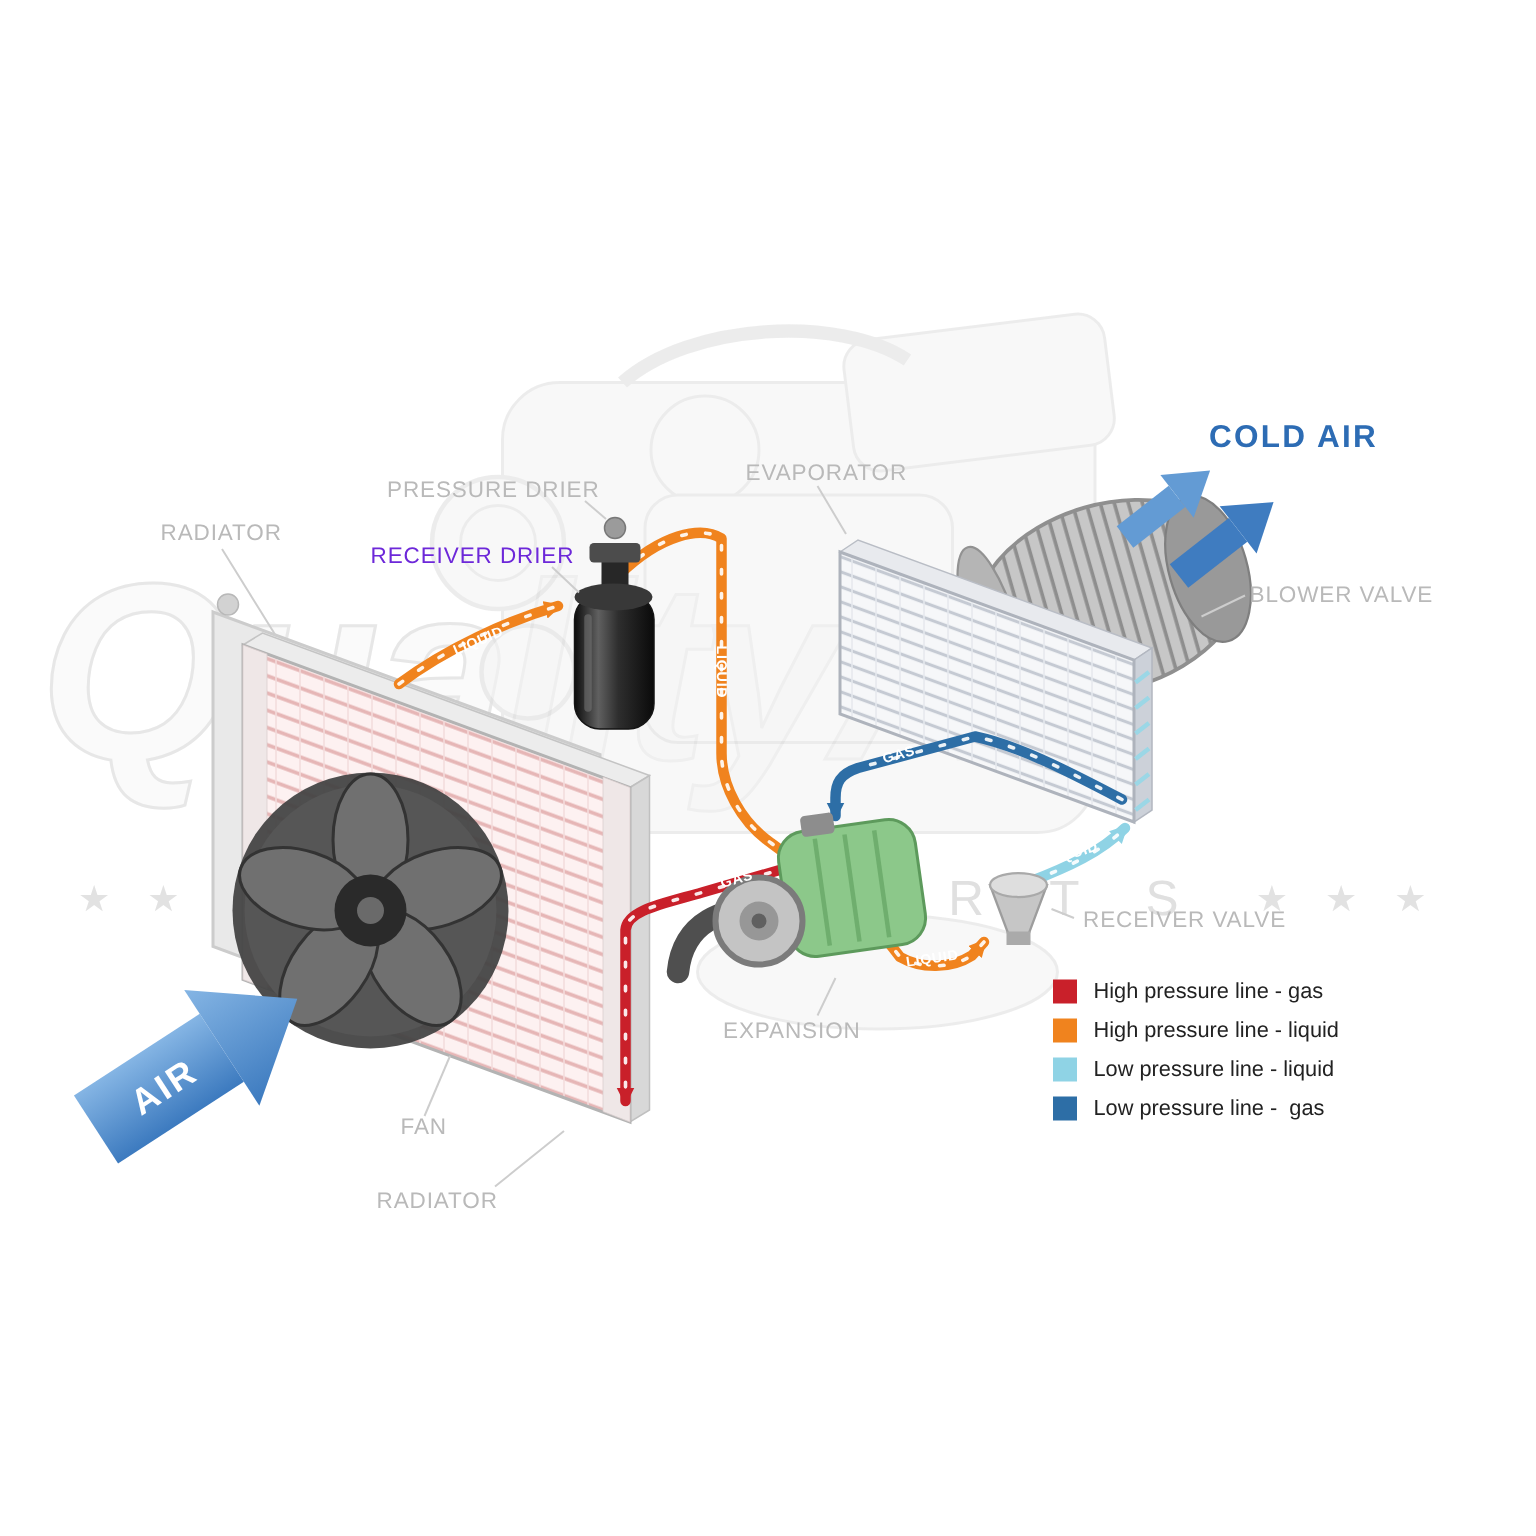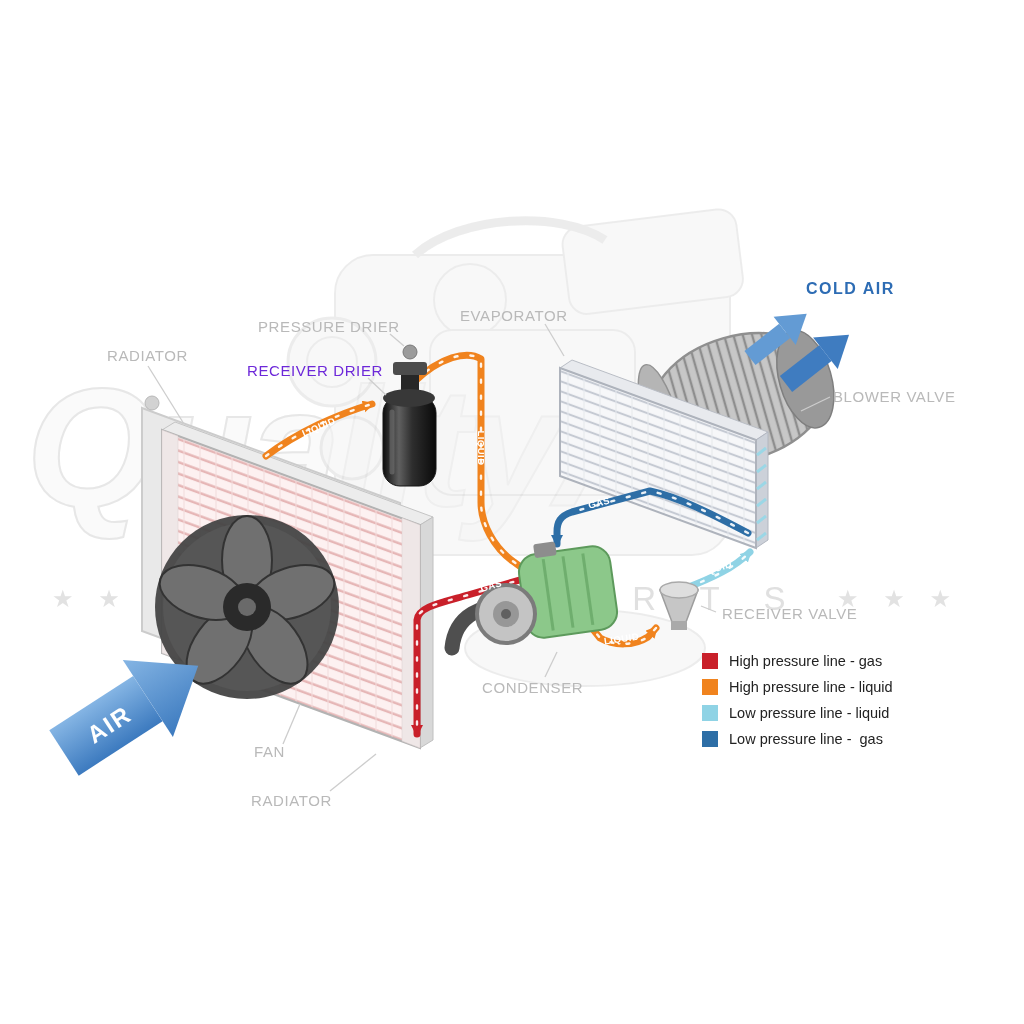--- a/index.html
+++ b/index.html
@@ -17,21 +17,21 @@
   
   svg.diagram{position:absolute;left:0;top:0;z-index:2}
   .pipe{fill:none;stroke-width:7;stroke-linejoin:round;stroke-linecap:round}
   .chev{fill:none;stroke:#fff;stroke-width:2.4;stroke-dasharray:3 13;opacity:.9;stroke-linecap:round}
   .flowlbl text{font-size:9.5px;font-weight:bold;fill:#fff;letter-spacing:.5px;text-anchor:middle;
                 font-family:"Liberation Sans",sans-serif}
 
   
   .lbl{position:absolute;z-index:3;font-size:15px;color:#b9b9b9;letter-spacing:.6px;white-space:nowrap}
   .lbl-dark{color:#6d28d9}
-  .lbl-coldair{font-size:16px;font-weight:bold;color:#2d6cb4;letter-spacing:1.5px}
+  .lbl-coldair{font-size:21px;font-weight:bold;color:#2d6cb4;letter-spacing:1.5px}
 
   
   .legend{position:absolute;left:702px;top:653px;z-index:3}
   .legend-row{display:flex;align-items:center;margin-bottom:10px}
   .swatch{width:16px;height:16px;display:inline-block;margin-right:11px;flex:0 0 16px}
   .legend-label{font-size:14.5px;color:#222;white-space:pre}
 </style>
 </head>
 <body>
 
@@ -213,26 +213,26 @@
       <path d="M 716,612 L 701,606"></path>
       <path d="M 545,677 L 557,652"></path>
       <path d="M 283,744 L 300,704"></path>
       <path d="M 330,791 L 376,754"></path>
     </g>
   </svg>
 
   <div class="lbl" style="left:107px;top:347px">RADIATOR</div>
   <div class="lbl" style="left:258px;top:318px">PRESSURE DRIER</div>
   <div class="lbl lbl-dark" style="left:247px;top:362px">RECEIVER DRIER</div>
-  <div class="lbl" style="left:460px;top:307px">EVAPORATOR</div>
+  <div class="lbl" style="left:497px;top:307px">EVAPORATOR</div>
   <div class="lbl lbl-coldair" style="left:806px;top:280px">COLD AIR</div>
   <div class="lbl" style="left:833px;top:388px">BLOWER VALVE</div>
   <div class="lbl" style="left:722px;top:605px">RECEIVER VALVE</div>
-  <div class="lbl" style="left:482px;top:679px">CONDENSER</div>
-  <div class="lbl" style="left:254px;top:743px">FAN</div>
+  <div class="lbl" style="left:482px;top:679px">EXPANSION</div>
+  <div class="lbl" style="left:267px;top:743px">FAN</div>
   <div class="lbl" style="left:251px;top:792px">RADIATOR</div>
 
   <div class="legend">
     <div class="legend-row">
       <span class="swatch" style="background-color: rgb(201, 32, 42);"></span>
       <span class="legend-label">High pressure line - gas</span>
     </div>
     <div class="legend-row">
       <span class="swatch" style="background-color: rgb(240, 131, 30);"></span>
       <span class="legend-label">High pressure line - liquid</span>

